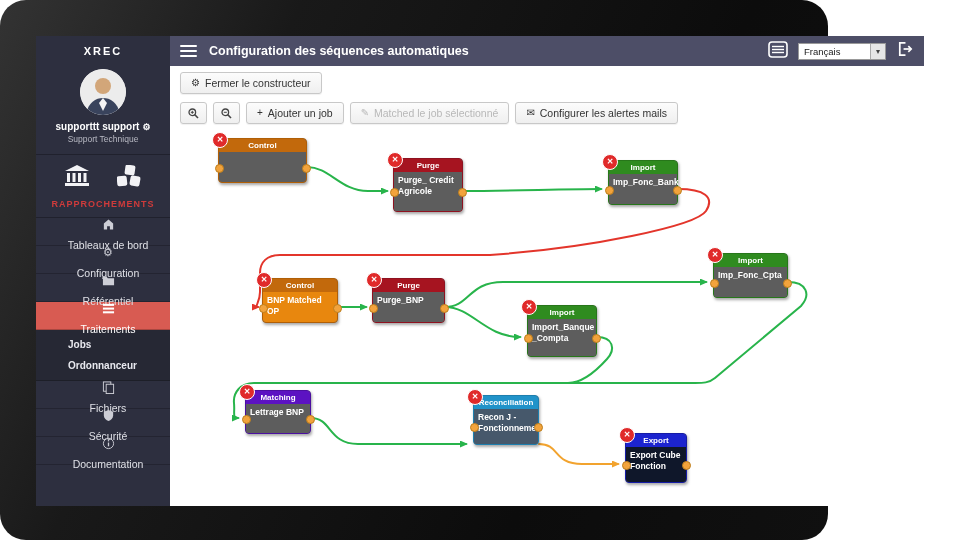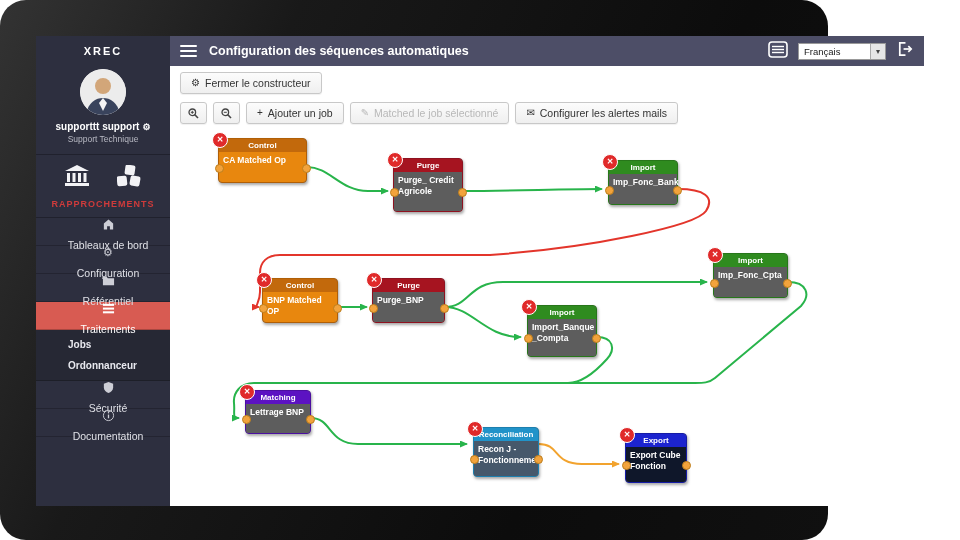--- a/index.html
+++ b/index.html
@@ -139,20 +139,29 @@
           </span>
             <span class="mi-label">Traitements</span>
         </div>
         <div class="submenu">
           <div class="submenu-item">
             <span>Jobs</span>
           </div>
           <div class="submenu-item">
             <span>Ordonnanceur</span>
           </div>
+        </div>
+        <div class="menu-item">
+          <span class="mi-icon">
+            <svg width="13" height="13" viewBox="0 0 14 14">
+                <rect x="1.5" y="1" width="8" height="10" fill="none" stroke="#cdced6"></rect>
+                <rect x="4.5" y="3.5" width="8" height="10" fill="#2d2f3f" stroke="#cdced6"></rect>
+              </svg>
+          </span>
+            <span class="mi-label">Fichiers</span>
         </div>
         <div class="menu-item">
           <span class="mi-icon">
             <svg width="13" height="13" viewBox="0 0 14 14">
                 <path d="M7 1 L12 3 V7 C12 10 9.5 12 7 13 C4.5 12 2 10 2 7 V3 Z" fill="#cdced6"></path>
               </svg>
           </span>
             <span class="mi-label">Sécurité</span>
         </div>
         <div class="menu-item">
@@ -220,21 +229,20 @@
             <path d="M275,241 C302,241 315,271 350,271" fill="none" stroke="#28b44b" stroke-width="2" stroke-linecap="round" marker-end="url(#ar-green)"></path>
             <path d="M427,271 C443,271 446,283 437,293 C428,303 413,317 398,317" fill="none" stroke="#28b44b" stroke-width="2" stroke-linecap="round"></path>
             <path d="M618,216 C637,216 641,229 631,240 L545,312 C539,317 533,317 525,317 L84,317 C70,317 63,327 64,337 C65,347 62,352 68,352" fill="none" stroke="#28b44b" stroke-width="2" stroke-linecap="round" marker-end="url(#ar-green)"></path>
             <path d="M141,352 C162,352 158,378 188,378 L296,378" fill="none" stroke="#28b44b" stroke-width="2" stroke-linecap="round" marker-end="url(#ar-green)"></path>
             <path d="M369,378 C390,378 383,398 412,398 L448,398" fill="none" stroke="#f2a32e" stroke-width="2" stroke-linecap="round" marker-end="url(#ar-orange)"></path>
           </svg>
           <div class="node" style="left: 48px; top: 72px; width: 89px; height: 45px; border-color: rgb(176, 95, 7);">
             <div class="port" style="top: 24.5px; left: -4.5px;"></div>
             <div class="port" style="top: 24.5px; right: -4.5px;"></div>
             <div class="node-header" style="background: rgb(194, 105, 12);">Control</div>
-            <div class="node-body" style="background: rgb(232, 135, 14); height: 30px;">CA Matched Op</div>
             <div class="node-del">✕</div>
           </div>
           <div class="node" style="left: 223px; top: 92px; width: 70px; height: 54px; border-color: rgb(143, 18, 32);">
             <div class="port" style="top: 29px; left: -4.5px;"></div>
             <div class="port" style="top: 29px; right: -4.5px;"></div>
             <div class="node-header" style="background: rgb(166, 20, 32);">Purge</div>
             <div class="node-body" style="background: rgb(93, 93, 93); height: 39px;">Purge_ Credit
 Agricole</div>
             <div class="node-del">✕</div>
           </div>
@@ -274,21 +282,21 @@
 _Compta</div>
             <div class="node-del">✕</div>
           </div>
           <div class="node" style="left: 75px; top: 324px; width: 66px; height: 44px; border-color: rgb(75, 15, 160);">
             <div class="port" style="top: 24px; left: -4.5px;"></div>
             <div class="port" style="top: 24px; right: -4.5px;"></div>
             <div class="node-header" style="background: rgb(92, 18, 194);">Matching</div>
             <div class="node-body" style="background: rgb(93, 93, 93); height: 29px;">Lettrage BNP</div>
             <div class="node-del">✕</div>
           </div>
-          <div class="node" style="left: 303px; top: 361px; width: 66px; height: 50px; border-color: rgb(29, 127, 174);">
+          <div class="node" style="left: 303px; top: 329px; width: 66px; height: 50px; border-color: rgb(29, 127, 174);">
             <div class="port" style="top: 27px; left: -4.5px;"></div>
             <div class="port" style="top: 27px; right: -4.5px;"></div>
             <div class="node-header" style="background: rgb(33, 147, 201);">Reconciliation</div>
             <div class="node-body" style="background: rgb(70, 88, 107); height: 35px;">Recon J -
 Fonctionnement</div>
             <div class="node-del">✕</div>
           </div>
           <div class="node" style="left: 455px; top: 367px; width: 62px; height: 50px; border-color: rgb(22, 28, 166);">
             <div class="port" style="top: 27px; left: -4.5px;"></div>
             <div class="port" style="top: 27px; right: -4.5px;"></div>

